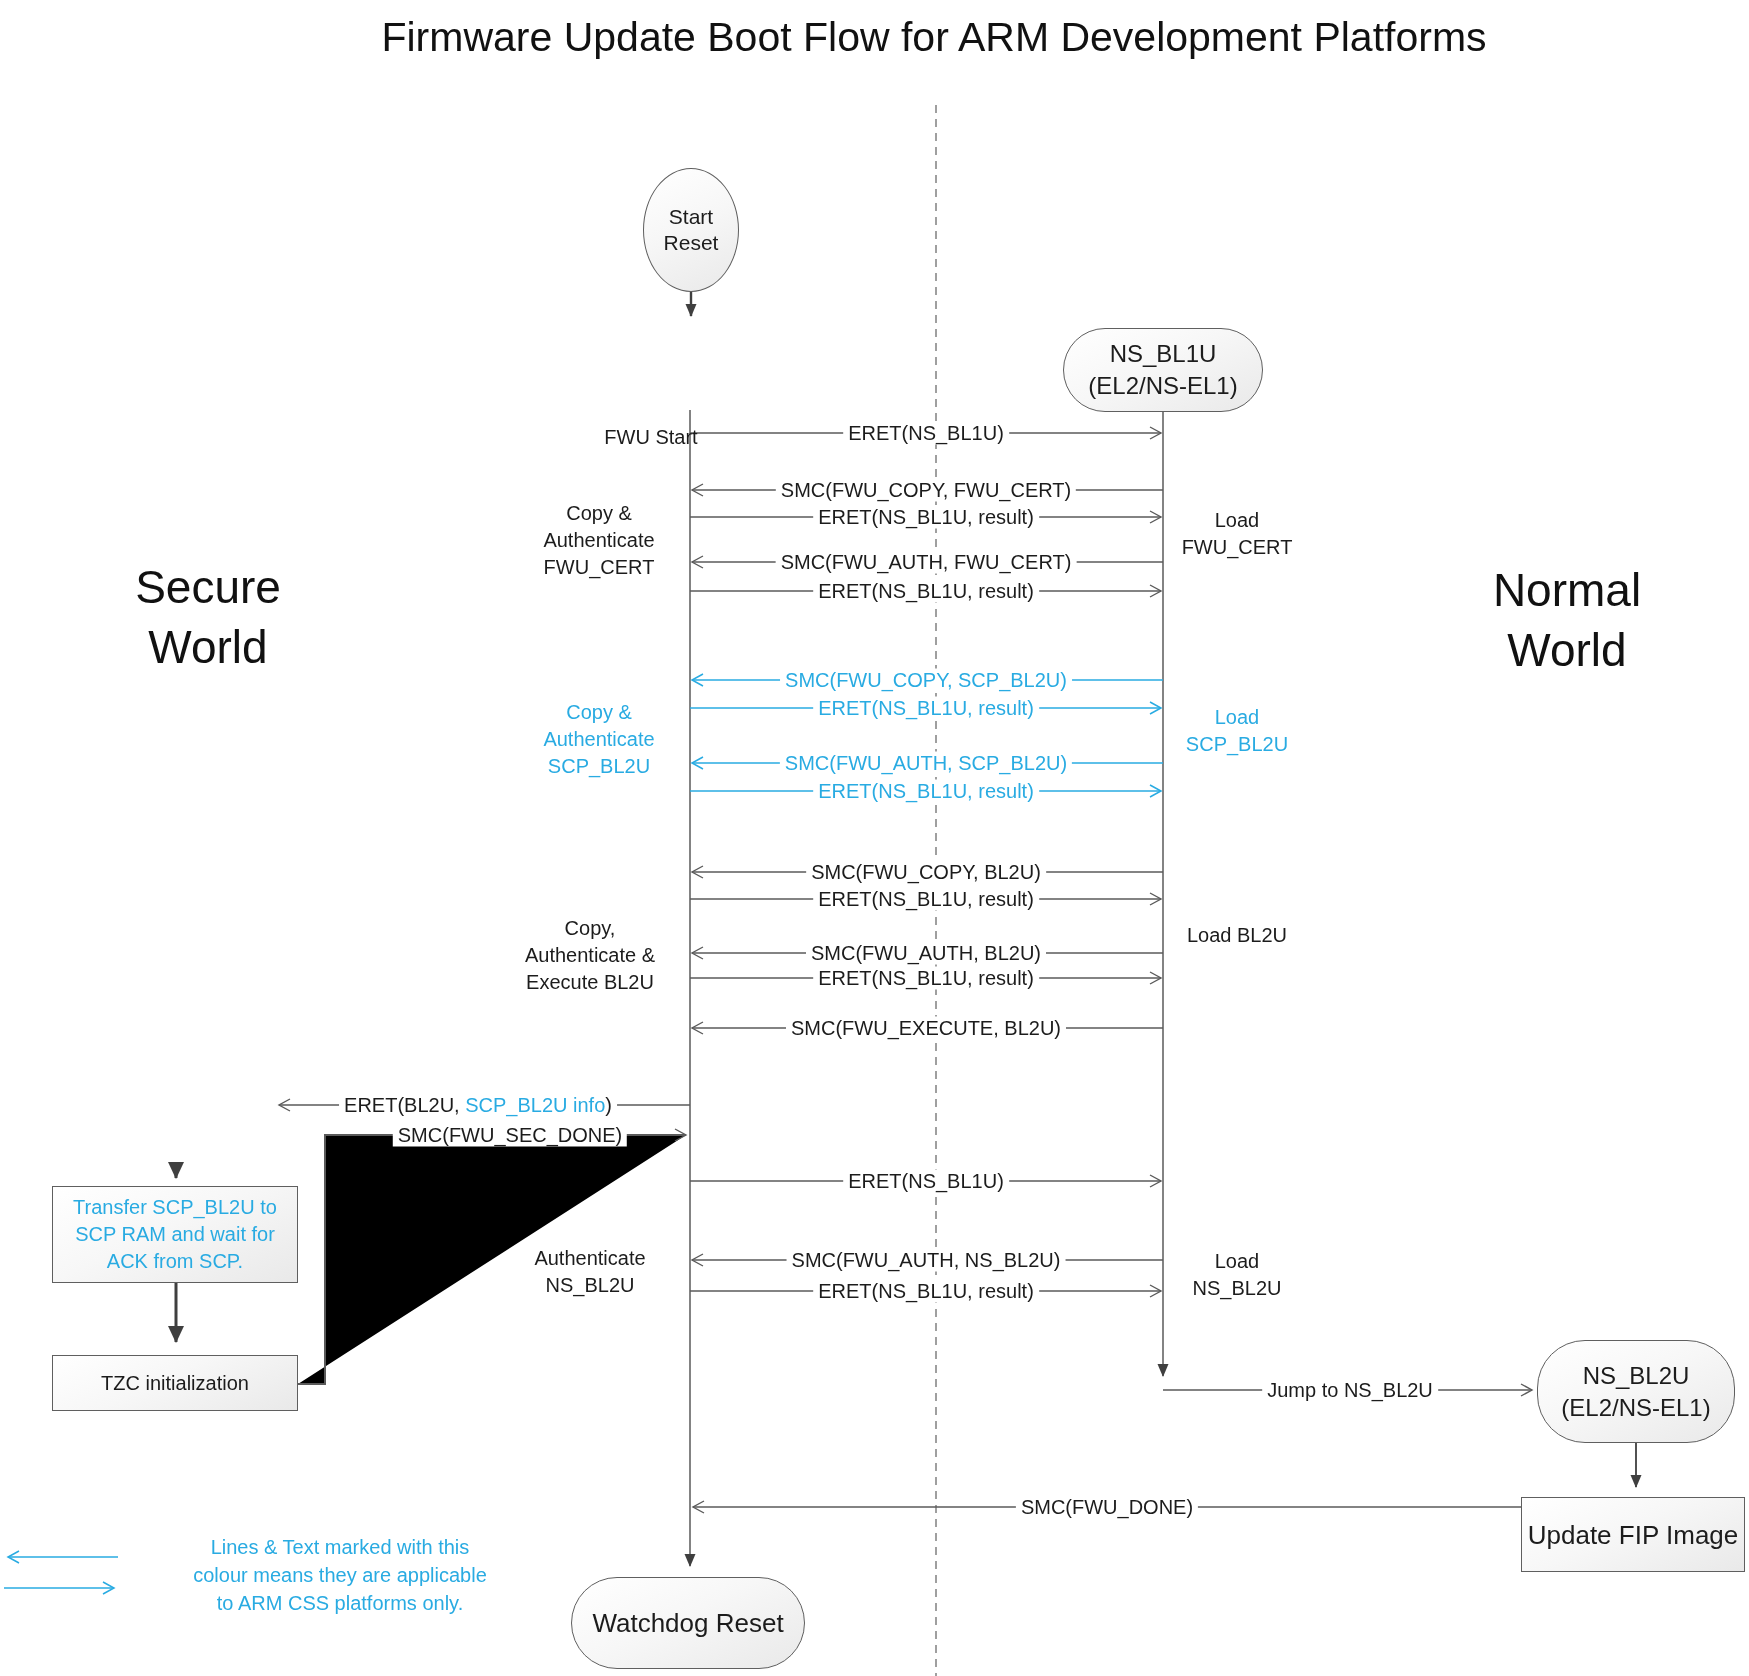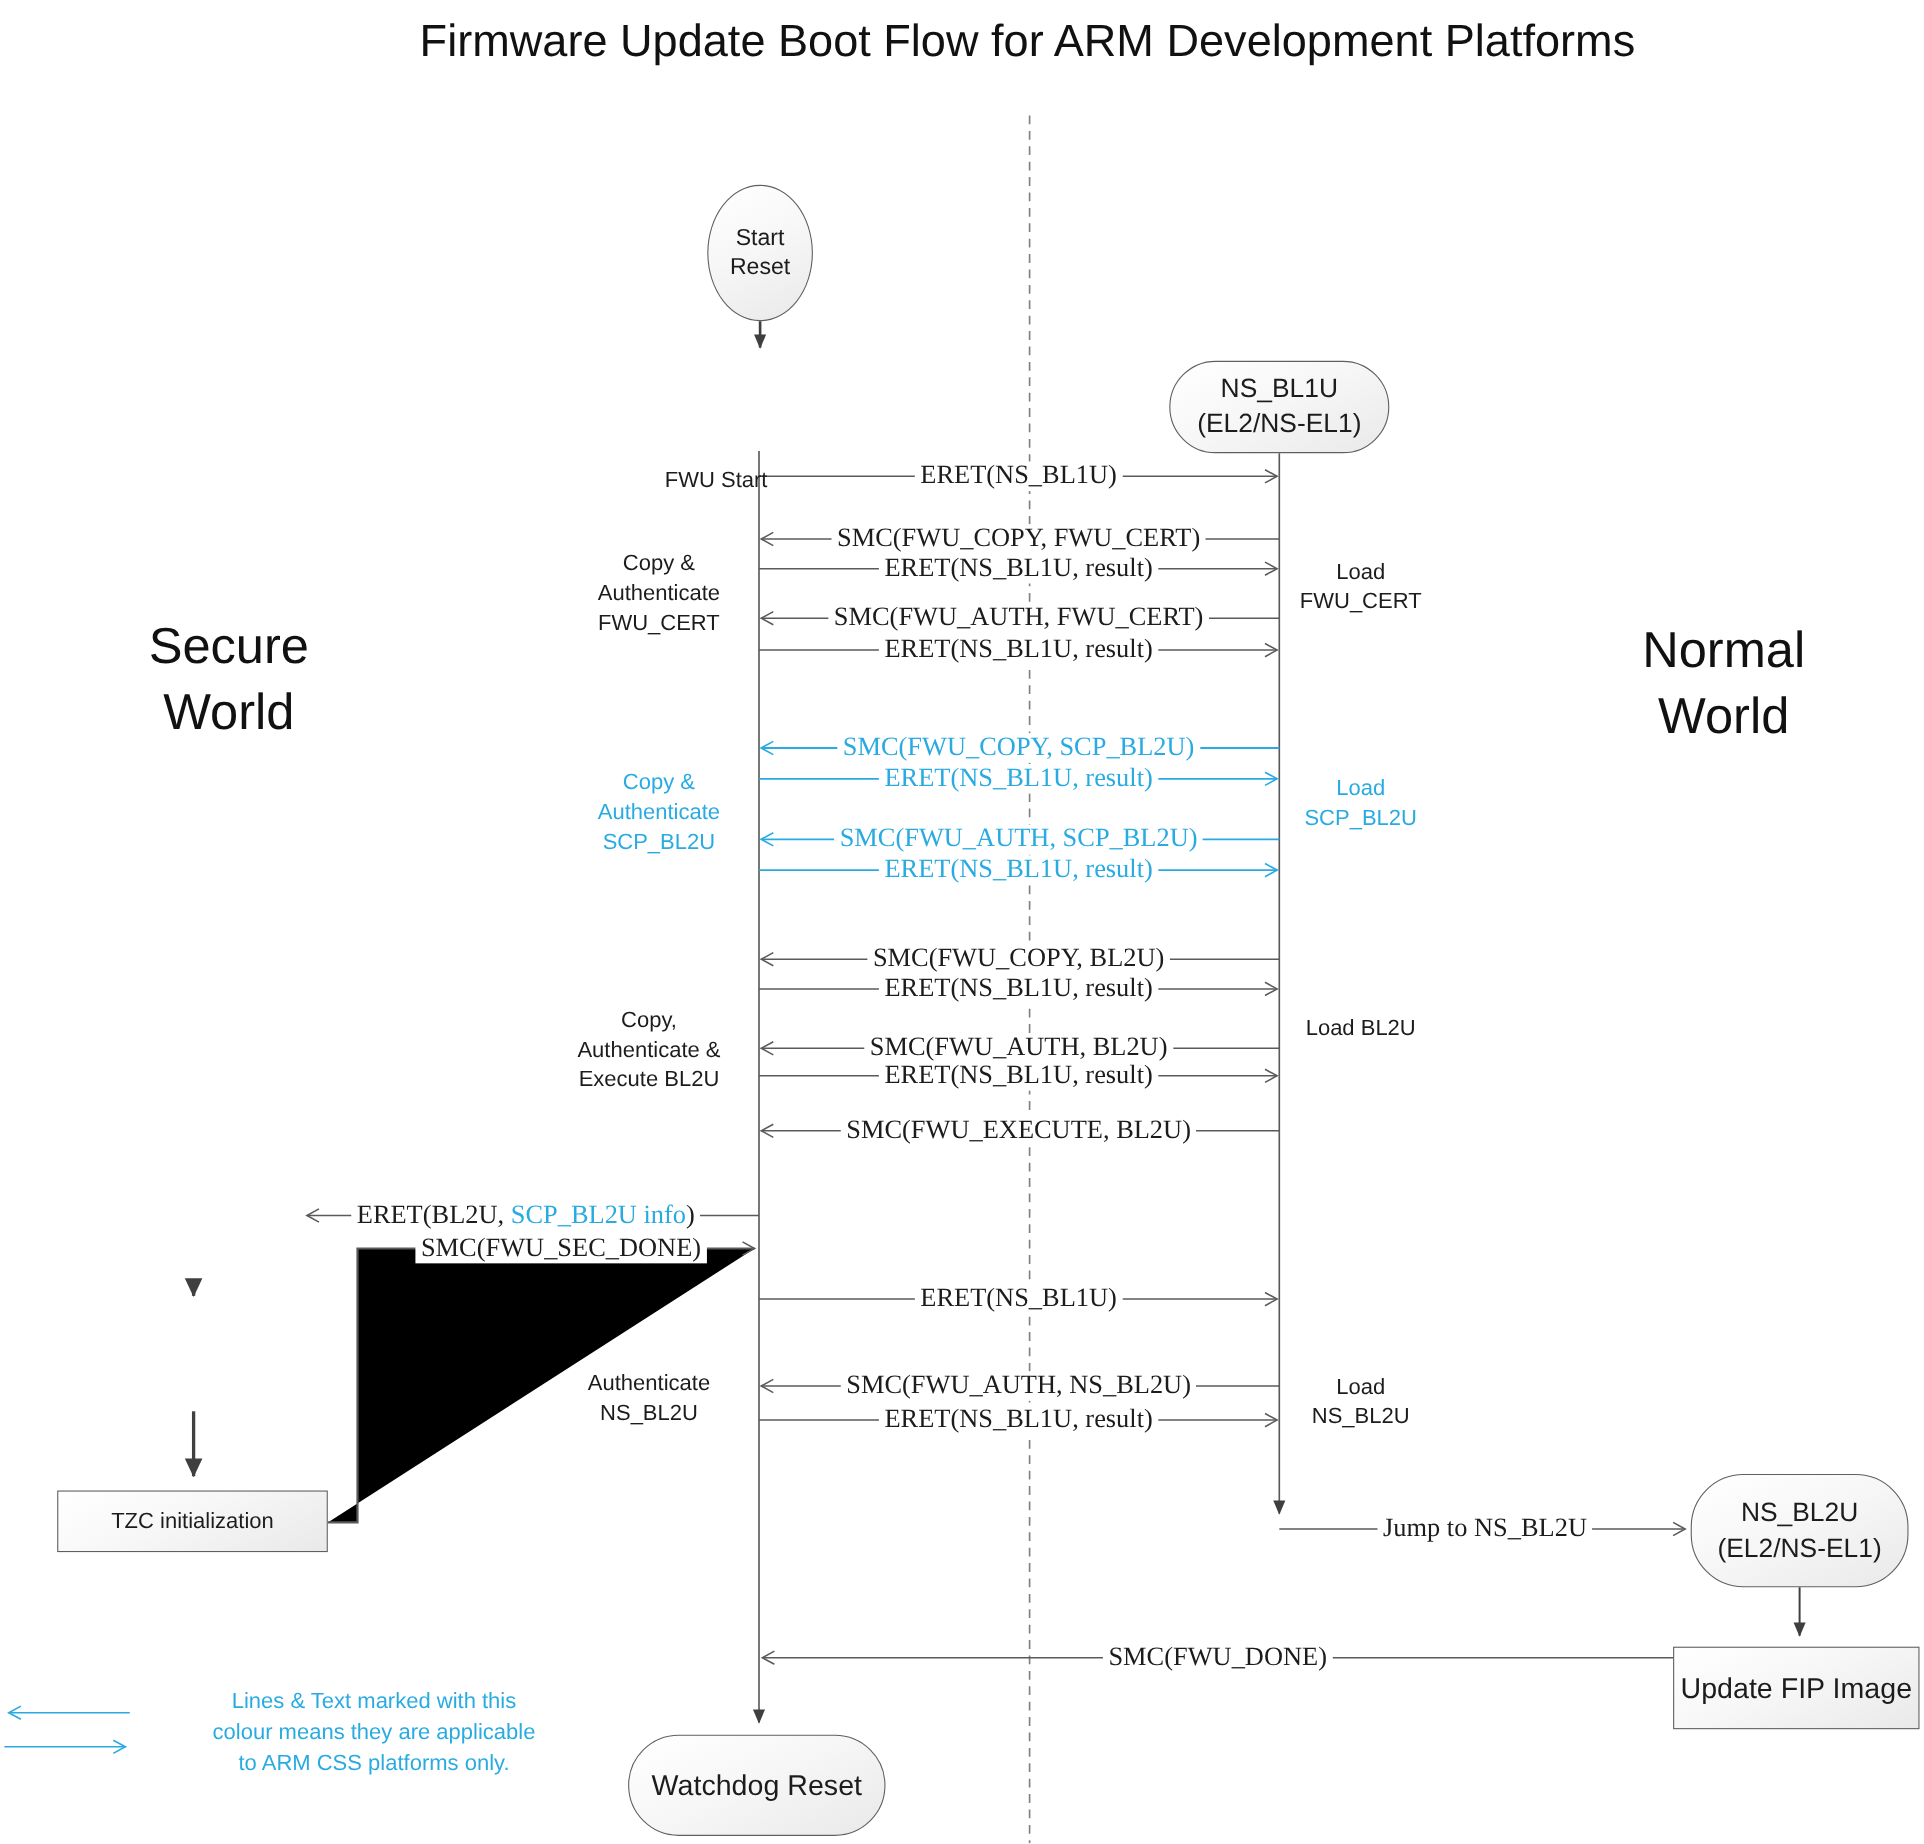--- a/index.html
+++ b/index.html
@@ -18,21 +18,21 @@
           border:1.5px solid #5f5f5f; box-sizing:border-box; }
   .pill { border-radius:48px; }
   .ellipse { border-radius:50%; }
   .rect { border-radius:0; }
   .f21 { font-size:21px; line-height:26px; }
   .f24 { font-size:24px; line-height:32px; }
   .f26 { font-size:26px; line-height:30px; }
   .f20 { font-size:20px; line-height:27px; }
 
   .msg { position:absolute; transform:translate(-50%,-50%); background:#ffffff; padding:0 5px;
-         font-size:24px; white-space:nowrap; z-index:2; color:var(--ink);font-family:Liberation Serif, serif; }
+         font-size:20px; white-space:nowrap; z-index:2; color:var(--ink); }
   .side { position:absolute; transform:translate(-50%,-50%); font-size:20px; line-height:27px;
           text-align:center; white-space:pre-line; z-index:2; color:var(--ink); }
   .blue { color:var(--blue); }
   .legend-note { position:absolute; transform:translate(-50%,-50%); font-size:20px; line-height:28px;
                  text-align:center; white-space:pre-line; z-index:2; }
 </style>
 </head>
 <body>
 
 <div id="stage">
@@ -109,20 +109,23 @@
 World</div>
 
   <div class="node ellipse f21" style="left:643px; top:168px; width:96px; height:124px;">Start
 Reset</div>
   <div class="node pill f24" style="left:1063px; top:328px; width:200px; height:84px;">NS_BL1U
 (EL2/NS-EL1)</div>
   <div class="node pill f24" style="left:1537px; top:1340px; width:198px; height:103px;">NS_BL2U
 (EL2/NS-EL1)</div>
   <div class="node pill f26" style="left:571px; top:1577px; width:234px; height:92px;">Watchdog Reset</div>
   <div class="node rect f26" style="left:1521px; top:1497px; width:224px; height:75px;">Update FIP Image</div>
+  <div class="node rect f20 blue" style="left:52px; top:1186px; width:246px; height:97px;">Transfer SCP_BL2U to
+SCP RAM and wait for
+ACK from SCP.</div>
   <div class="node rect f20" style="left:52px; top:1355px; width:246px; height:56px;">TZC initialization</div>
 
   <div class="msg" style="left:926px; top:433px;">ERET(NS_BL1U)</div>
   <div class="msg" style="left:926px; top:490px;">SMC(FWU_COPY, FWU_CERT)</div>
   <div class="msg" style="left:926px; top:517px;">ERET(NS_BL1U, result)</div>
   <div class="msg" style="left:926px; top:562px;">SMC(FWU_AUTH, FWU_CERT)</div>
   <div class="msg" style="left:926px; top:591px;">ERET(NS_BL1U, result)</div>
   <div class="msg blue" style="left:926px; top:680px;">SMC(FWU_COPY, SCP_BL2U)</div>
   <div class="msg blue" style="left:926px; top:708px;">ERET(NS_BL1U, result)</div>
   <div class="msg blue" style="left:926px; top:763px;">SMC(FWU_AUTH, SCP_BL2U)</div>

